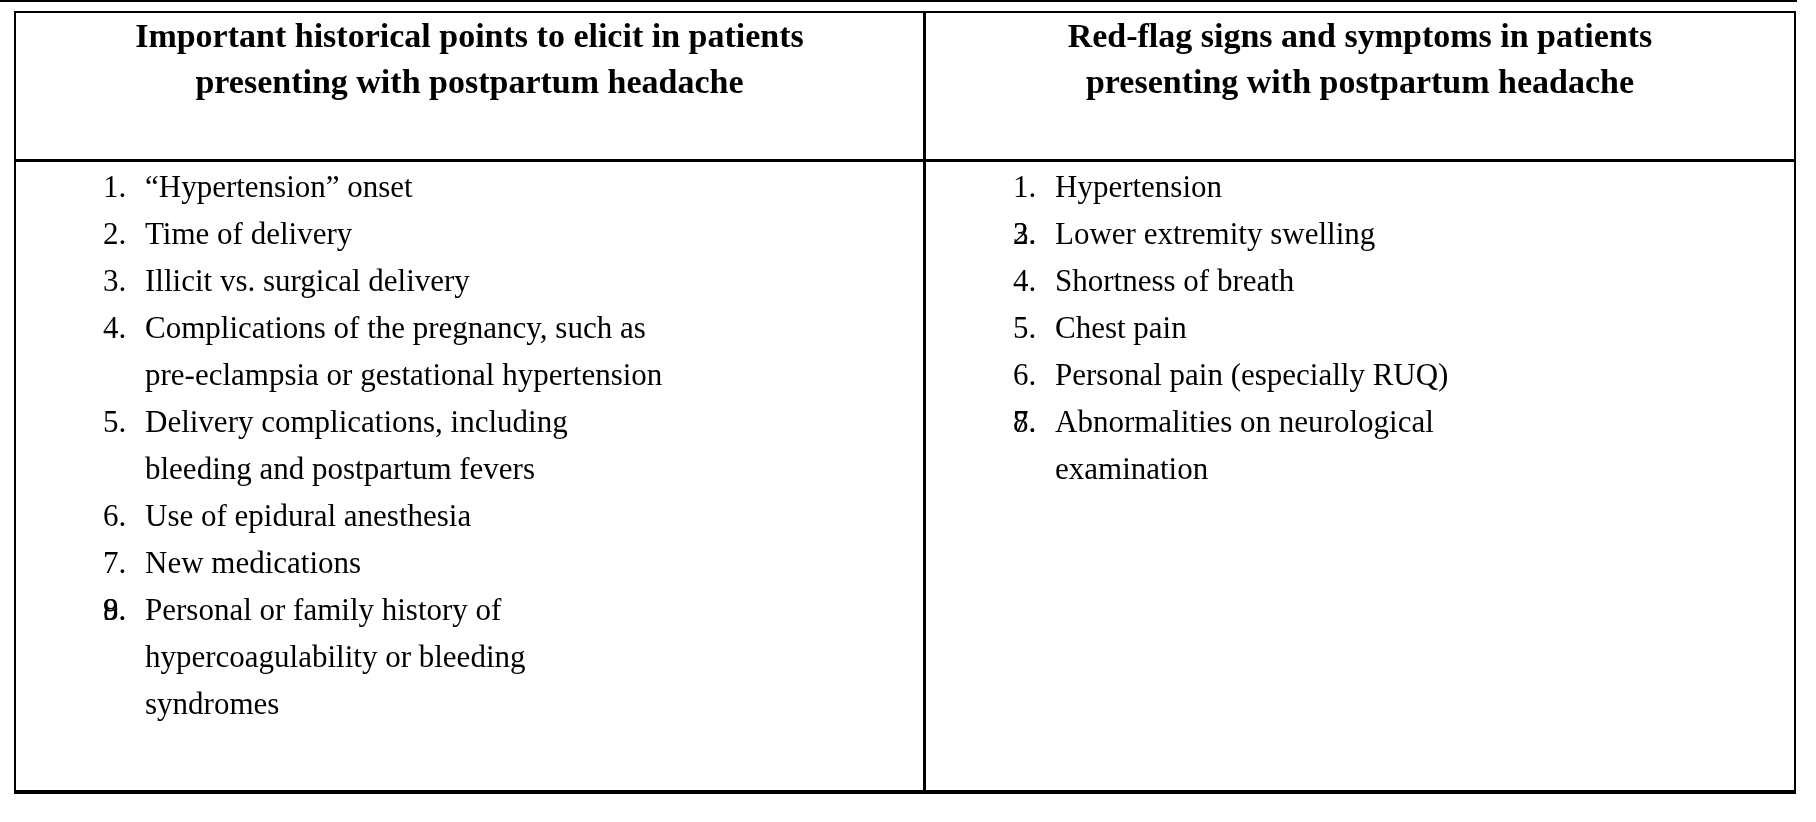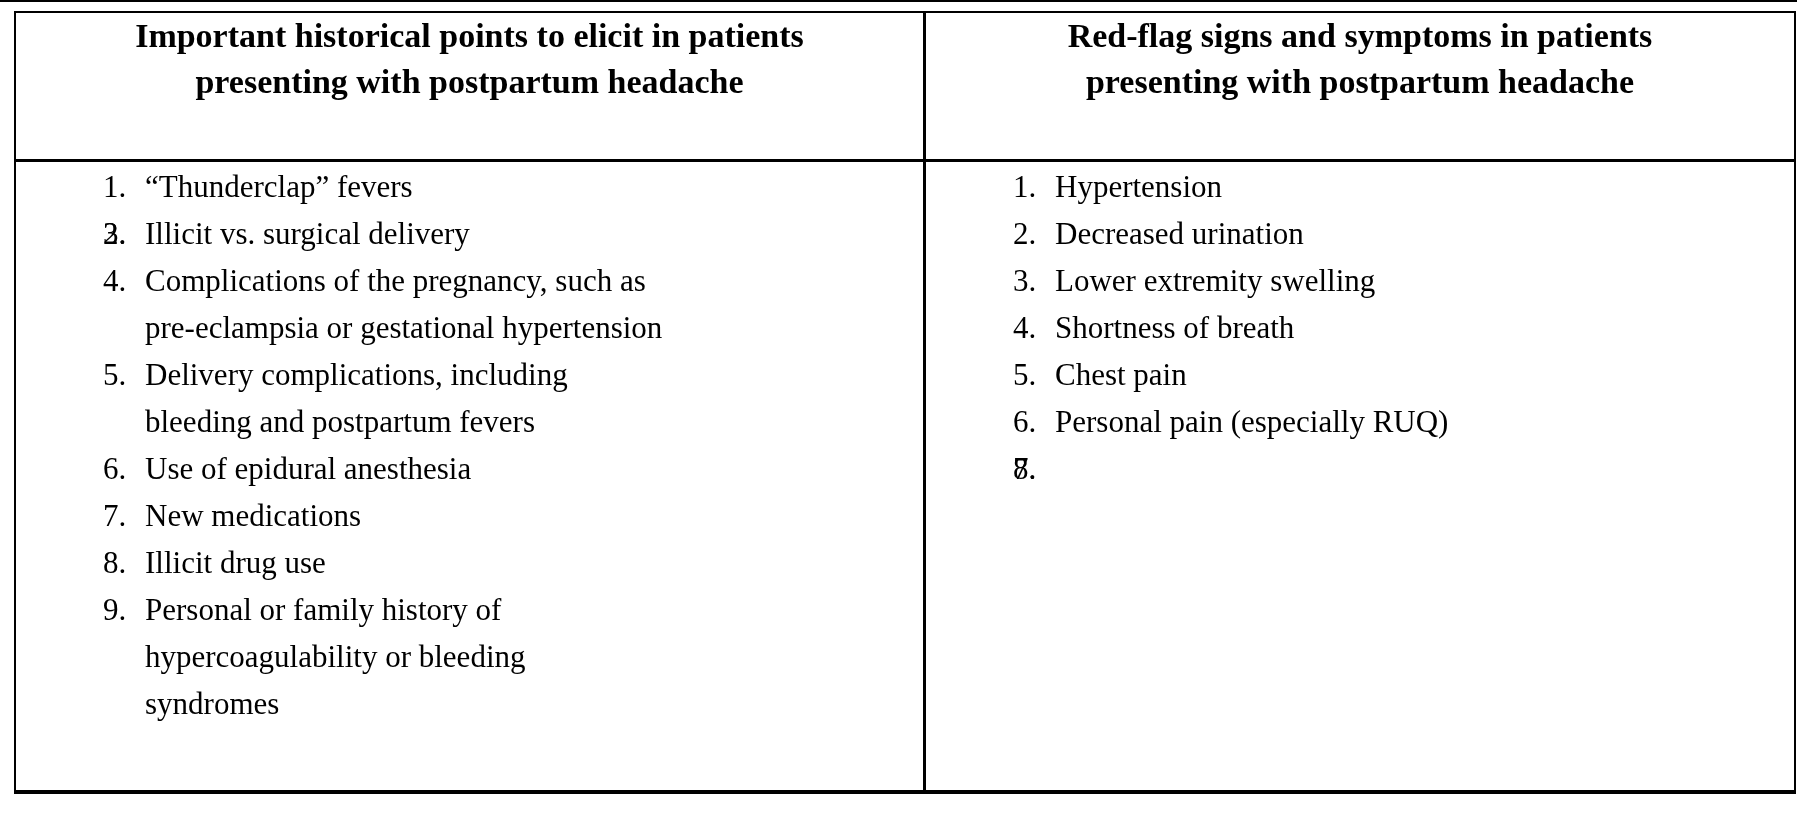--- a/index.html
+++ b/index.html
@@ -57,45 +57,46 @@
 <body>
 
 <div class="top-rule"></div>
 
 <div class="tbl">
   <div class="col col-left">
     <div class="hdr">Important historical points to elicit in patients
 presenting with postpartum headache</div>
     <div class="cell-body">
       <ol class="numlist">
-          <li><span class="num">1.</span><span class="txt">“Thunderclap” fevers</span></li>
-          <li><span class="num">2.</span></li>
+          <li><span class="num">1.</span><span class="txt">“Hypertension” onset</span></li>
+          <li><span class="num">2.</span><span class="txt">Time of delivery</span></li>
           <li><span class="num">3.</span><span class="txt">Illicit vs. surgical delivery</span></li>
           <li><span class="num">4.</span><span class="txt">Complications of the pregnancy, such as
 pre-eclampsia or gestational hypertension</span></li>
           <li><span class="num">5.</span><span class="txt">Delivery complications, including
 bleeding and postpartum fevers</span></li>
           <li><span class="num">6.</span><span class="txt">Use of epidural anesthesia</span></li>
           <li><span class="num">7.</span><span class="txt">New medications</span></li>
-          <li><span class="num">8.</span><span class="txt">Illicit drug use</span></li>
+          <li><span class="num">8.</span></li>
           <li><span class="num">9.</span><span class="txt">Personal or family history of
 hypercoagulability or bleeding
 syndromes</span></li>
         </ol>
     </div>
   </div>
   <div class="col col-right">
     <div class="hdr">Red-flag signs and symptoms in patients
 presenting with postpartum headache</div>
     <div class="cell-body">
       <ol class="numlist">
           <li><span class="num">1.</span><span class="txt">Hypertension</span></li>
-          <li><span class="num">2.</span><span class="txt">Decreased urination</span></li>
+          <li><span class="num">2.</span></li>
           <li><span class="num">3.</span><span class="txt">Lower extremity swelling</span></li>
           <li><span class="num">4.</span><span class="txt">Shortness of breath</span></li>
           <li><span class="num">5.</span><span class="txt">Chest pain</span></li>
           <li><span class="num">6.</span><span class="txt">Personal pain (especially RUQ)</span></li>
           <li><span class="num">7.</span></li>
-          <li><span class="num">8.</span></li>
+          <li><span class="num">8.</span><span class="txt">Abnormalities on neurological
+examination</span></li>
         </ol>
     </div>
   </div>
 </div>
 
 </body></html>

